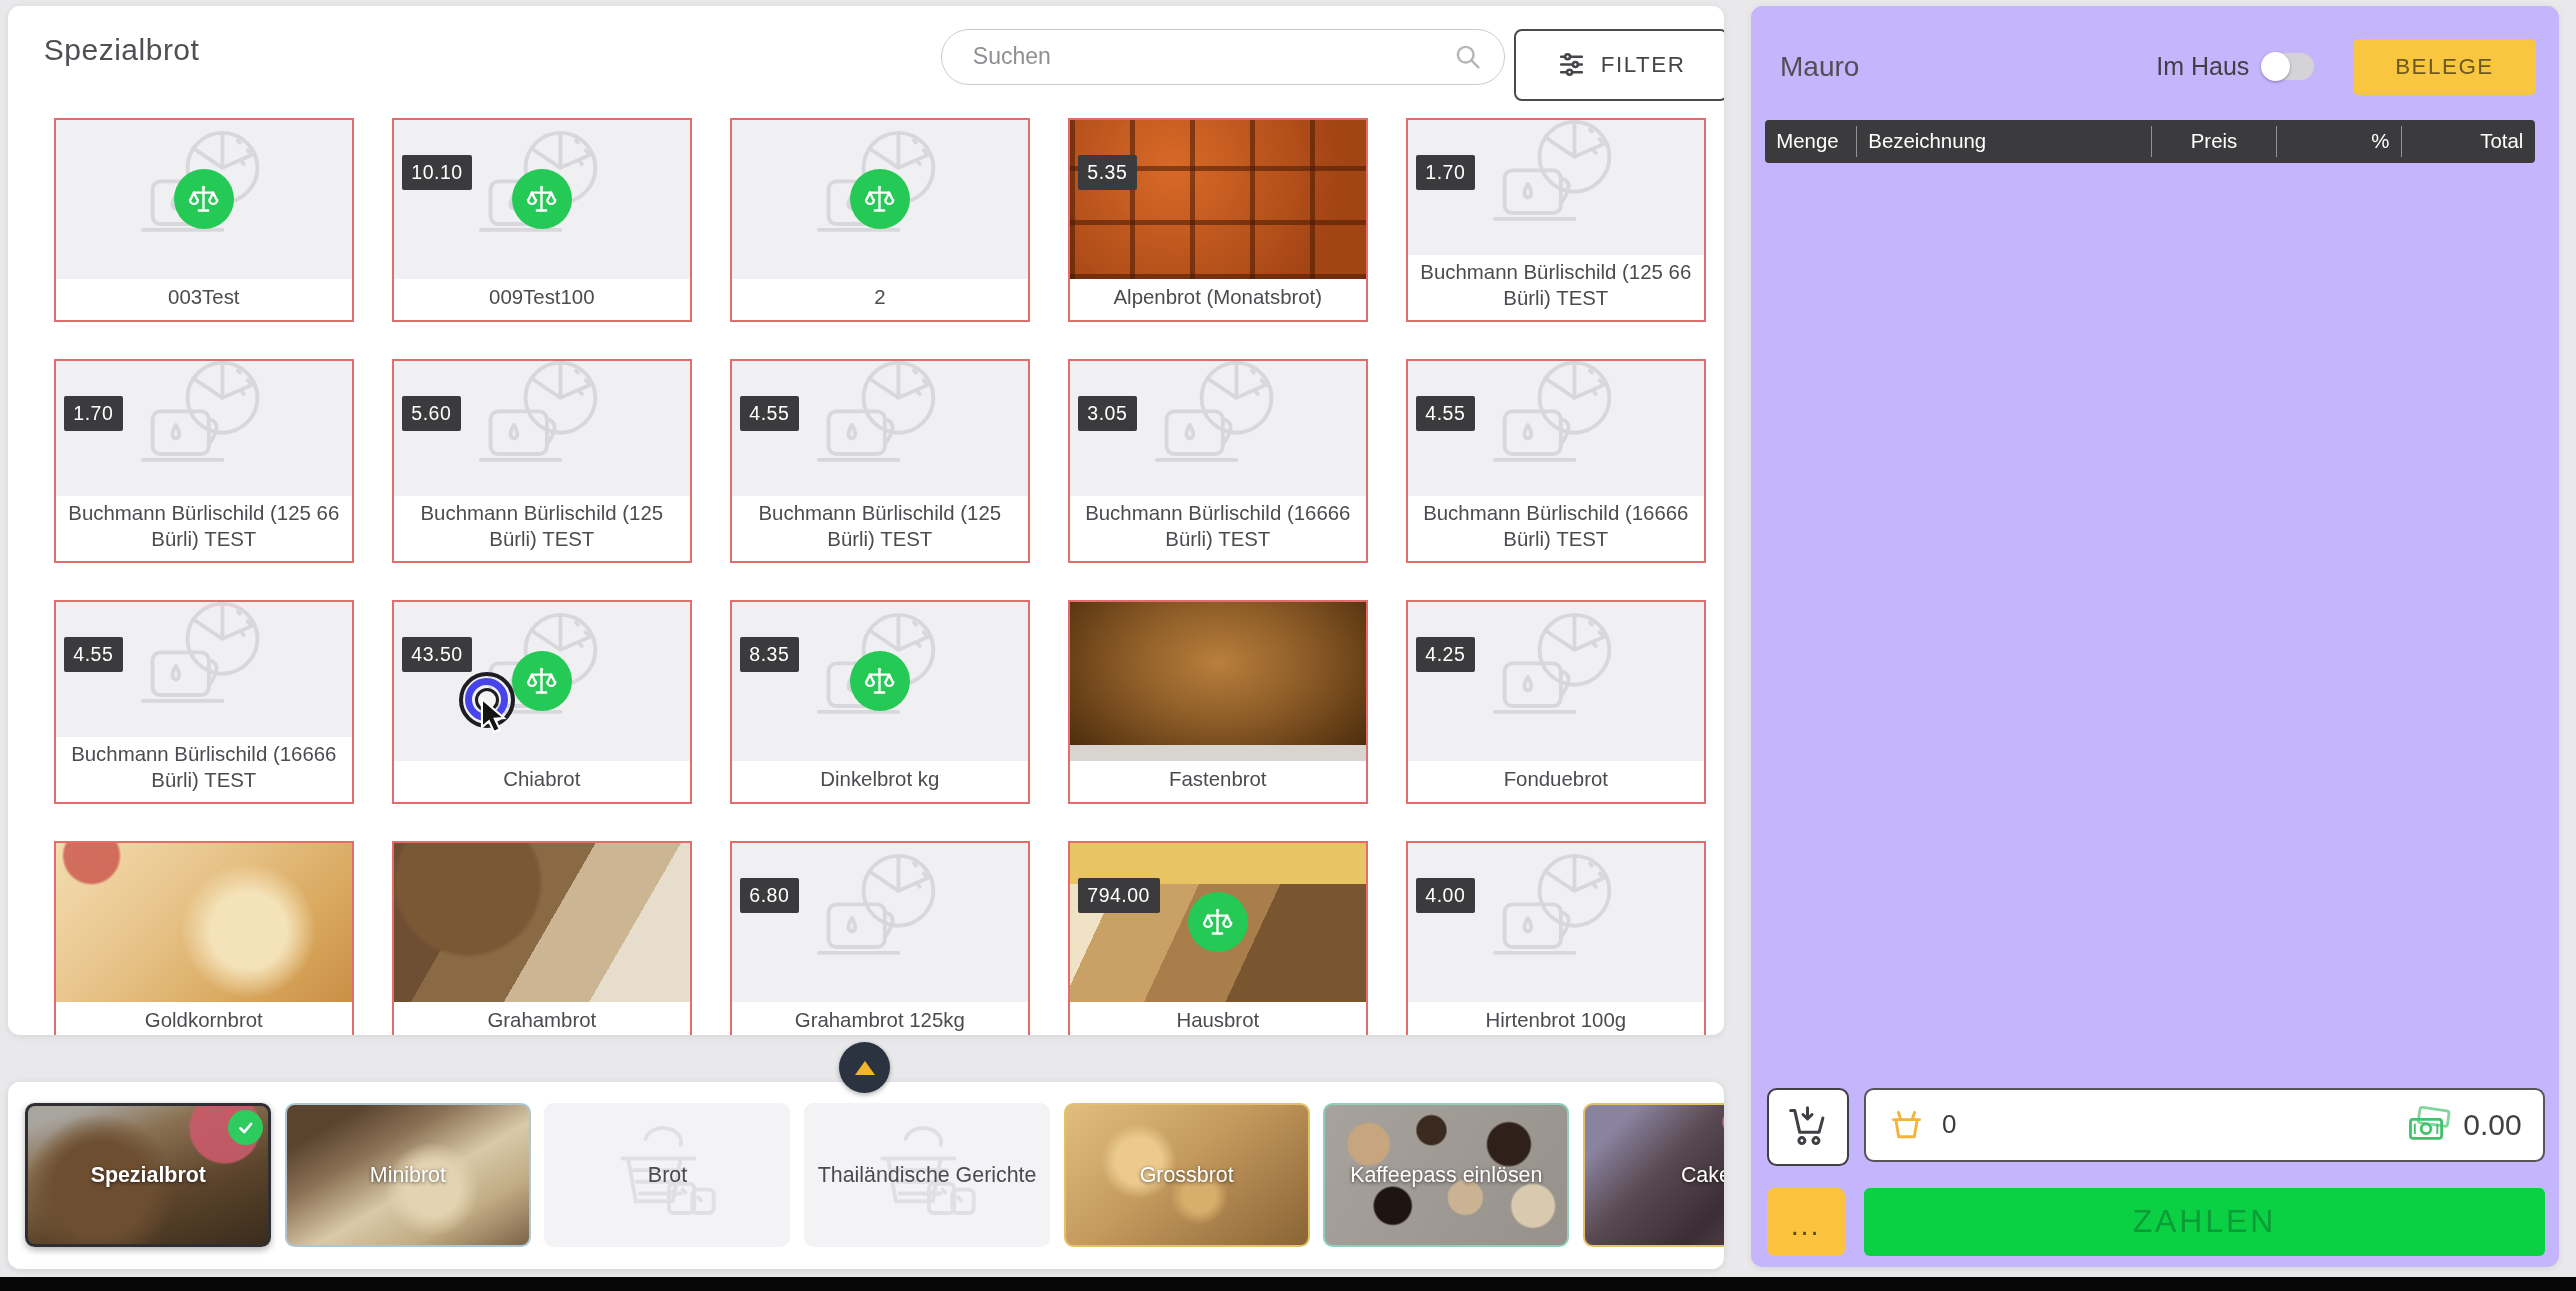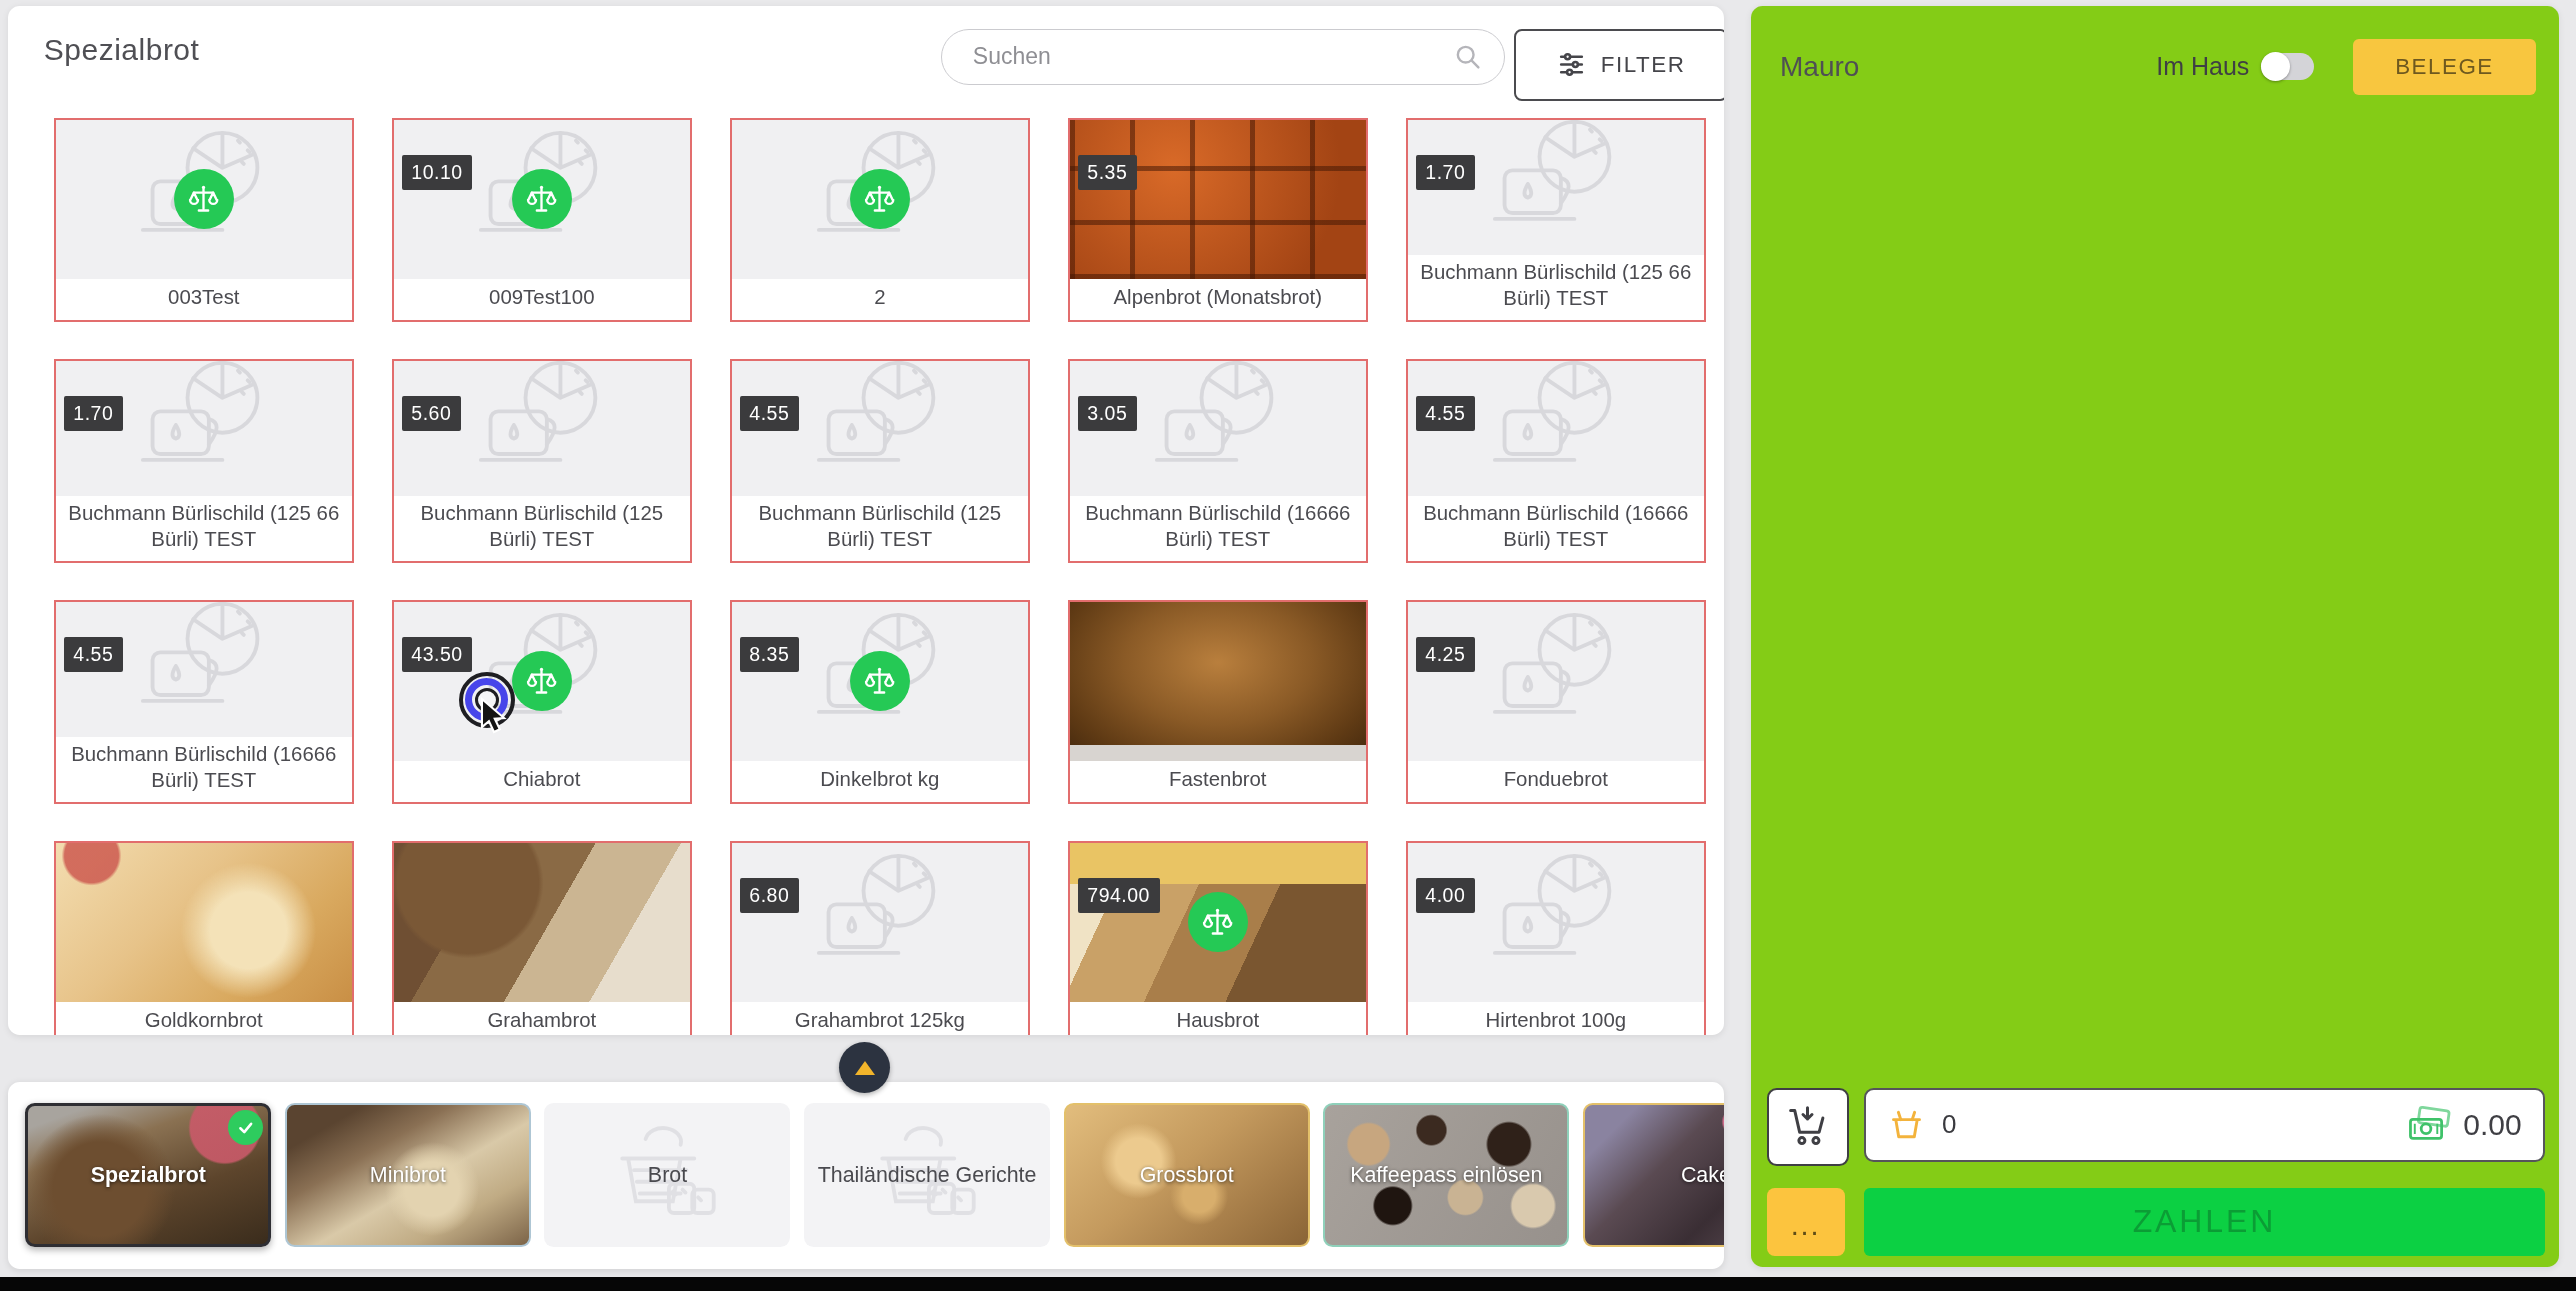--- a/index.html
+++ b/index.html
@@ -1,21 +1,21 @@
 <!DOCTYPE html>
 <html style="--card-border: #e26d6d; --price-badge-bg: #3b3b3d; --scale-green: #25c955; --belege-yellow: #f8c63f; --zahlen-green: #0cd043; --more-yellow: #fcc43e; --check-green: #2ecc5e; --header-dark: #3b3b3d;"><head>
 <meta charset="utf-8">
 <style>
   html,body{margin:0;padding:0;}
   .stage{position:relative;width:2576px;height:1292px;background:#e9e9eb;overflow:hidden;
          font-family:"Liberation Sans",sans-serif;color:#4b4b50;}
   
   .left-panel{position:absolute;left:7.8px;top:5.8px;width:1716px;height:1029px;background:#fff;
               border-radius:11.7px;box-shadow:0 1.9px 7.8px rgba(0,0,0,.08);overflow:hidden;}
-  .right-panel{position:absolute;left:1751px;top:5.8px;width:808px;height:1261px;background:#84cc16;
+  .right-panel{position:absolute;left:1751px;top:5.8px;width:808px;height:1261px;background:#c4b5fd;
                border-radius:11.7px;box-shadow:0 1.9px 7.8px rgba(0,0,0,.08);overflow:hidden;}
   .category-bar{position:absolute;left:7.8px;top:1082px;width:1716px;height:187px;background:#fff;
                 border-radius:11.7px;box-shadow:0 1.9px 7.8px rgba(0,0,0,.10);overflow:hidden;}
   .bottom-bar{position:absolute;left:0;top:1277px;width:2576px;height:14.6px;background:#060606;}
   
   .page-title{position:absolute;left:36px;top:27px;font-size:30px;color:#4f4f54;letter-spacing:0.5px;}
   .search-pill{position:absolute;left:933px;top:23px;width:564px;height:56px;border:1.9px solid #cbcbcf;
                border-radius:29px;box-sizing:border-box;display:flex;align-items:center;background:#fff;}
   .search-input{border:none;outline:none;flex:1;margin-left:29px;font-size:23px;color:#55555a;
                 font-family:"Liberation Sans",sans-serif;background:transparent;}
@@ -577,20 +577,27 @@
     <div class="rp-header">
       <span class="customer-name">Mauro</span>
       <span class="rp-spacer"></span>
       <span class="dine-label">Im Haus</span>
       <div class="toggle">
         <div class="knob"></div>
       </div>
       <button class="belege-btn">BELEGE</button>
     </div>
 
+    <div class="order-head">
+      <span class="oc oc-menge">Menge</span>
+      <span class="oc oc-bez">Bezeichnung</span>
+      <span class="oc oc-preis">Preis</span>
+      <span class="oc oc-pct">%</span>
+      <span class="oc oc-total">Total</span>
+    </div>
 
     <div class="cart-btn">
       <svg width="45" height="45" viewBox="0 0 24 24" fill="none" stroke="#3f3f44" stroke-width="1.6" stroke-linecap="round" stroke-linejoin="round">
         <path d="M3 3.5 h2.2 l2.6 11.5 h10.4 l2-7.5"></path>
         <path d="M12 2 v6 M9.6 5.6 L12 8 l2.4-2.4"></path>
         <circle cx="9" cy="19.5" r="1.6"></circle>
           <circle cx="16.5" cy="19.5" r="1.6"></circle>
       </svg>
     </div>
 

